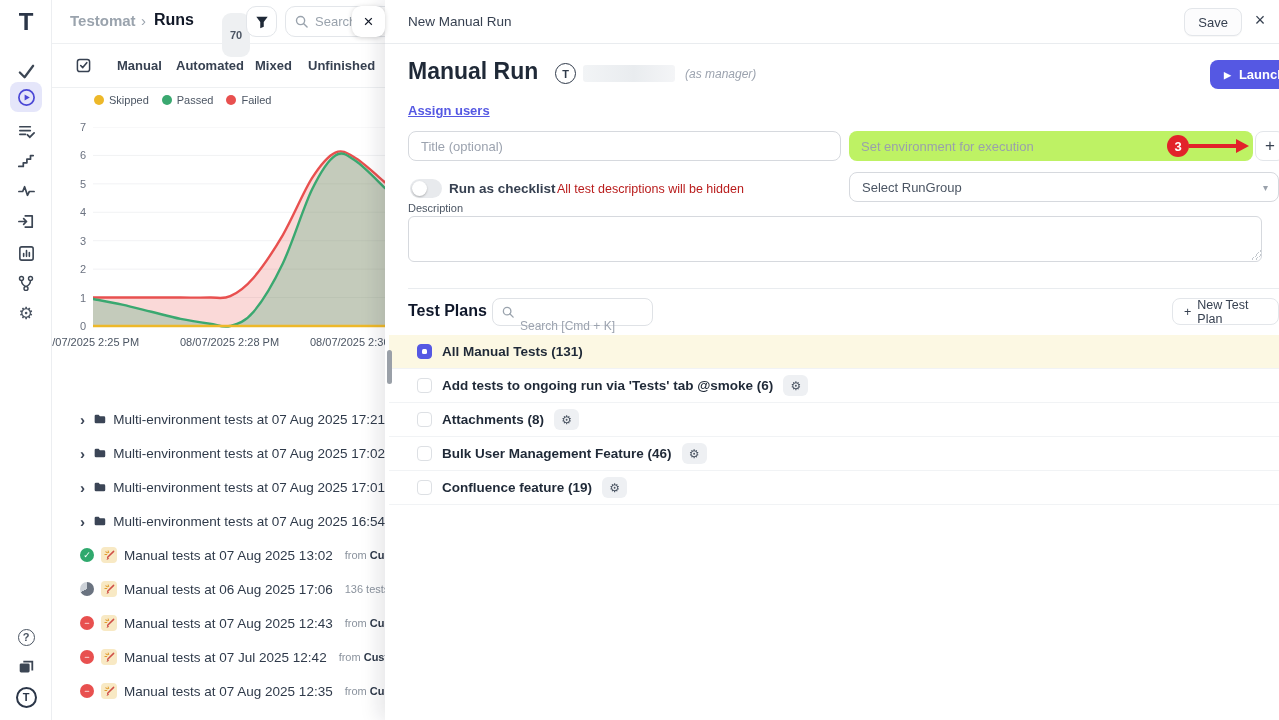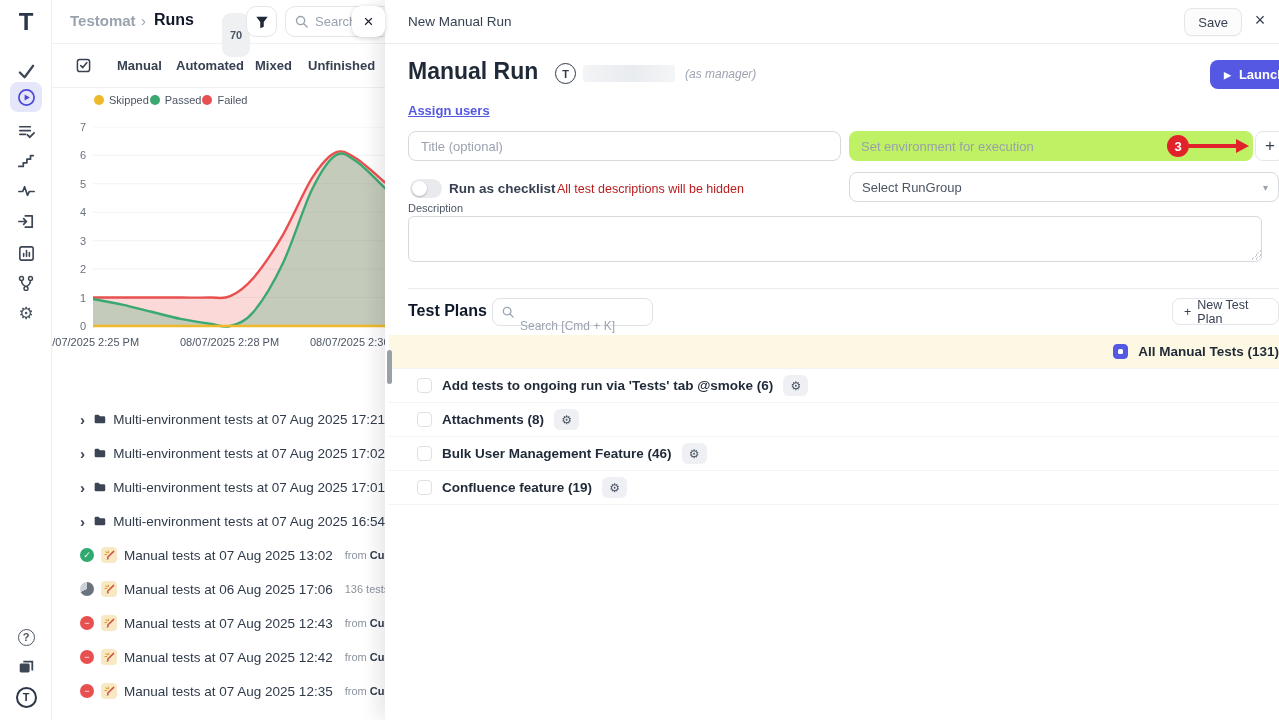--- a/index.html
+++ b/index.html
@@ -27,21 +27,21 @@
   .filter-btn { position:absolute; left:194px; top:6px; width:31px; height:31px; border:1px solid #e3e6ea; border-radius:10px; background:#fff; display:flex; align-items:center; justify-content:center; cursor:pointer; }
   .search-box { position:absolute; left:233px; top:6px; width:130px; height:31px; border:1px solid #e3e6ea; border-radius:10px; background:#fff; display:flex; align-items:center; padding-left:9px; gap:7px; }
   .search-box input { border:none; outline:none; width:80px; font-size:13px; color:#374151; font-family:"Liberation Sans",sans-serif; background:transparent; }
   .search-box input::placeholder { color:#9aa3ad; }
 
   .lp-tabs { position:absolute; left:0; top:44px; width:100%; height:44px; border-bottom:1px solid #eef0f2; }
   .tab { position:absolute; top:14px; font-size:13px; font-weight:600; color:#374151; cursor:pointer; }
   .tabs-icon { position:absolute; left:24px; top:14px; cursor:pointer; }
 
   
-  .legend { position:absolute; left:42px; top:94px; display:flex; gap:1px; align-items:center; }
+  .legend { position:absolute; left:42px; top:94px; display:flex; gap:13px; align-items:center; }
   .legend-item { display:flex; align-items:center; gap:5px; cursor:pointer; }
   .legend-dot { width:10px; height:10px; border-radius:50%; }
   .legend-label { font-size:11px; color:#4b5563; }
   #y-axis { position:absolute; left:0; top:127px; width:34px; height:200px; }
   .ytick { position:absolute; right:0; width:34px; text-align:right; font-size:11px; color:#6b7280; }
   #chart-wrap { position:absolute; left:41px; top:127px; width:292px; height:202px; }
   .x-labels { position:absolute; top:336px; left:0; width:333px; height:16px; }
   .xl { position:absolute; font-size:11px; color:#4b5563; white-space:nowrap; }
   .xl0 { left:-12px; } .xl1 { left:128px; } .xl2 { left:258px; }
 
@@ -97,21 +97,21 @@
 
   .dr-divider { position:absolute; left:23px; top:288px; width:871px; border-top:1px solid #e9ecef; }
   .tp-title { position:absolute; left:23px; top:302px; font-size:16px; font-weight:700; color:#0f172a; }
   .tp-search { position:absolute; left:107px; top:298px; width:161px; height:28px; border:1px solid #dfe2e6; border-radius:8px; display:flex; align-items:center; gap:6px; padding-left:9px; }
   .tp-search input { border:none; outline:none; width:115px; font-size:12px; font-family:"Liberation Sans",sans-serif; color:#374151; background:transparent;margin-top:28px; }
   .tp-search input::placeholder { color:#9ca3af; }
   .new-tp-btn { position:absolute; left:787px; top:298px; height:27px; padding:0 11px; background:#fff; border:1px solid #e3e6ea; border-radius:8px; font-size:12.5px; color:#374151; display:flex; align-items:center; gap:6px; cursor:pointer; }
 
   .tp-list { position:absolute; left:4px; top:335px; width:890px; }
   .tp-row { height:34px; display:flex; align-items:center; padding-left:28px; gap:10px; border-bottom:1px solid #f1f3f5; cursor:pointer; }
-  .tp-row.selected { background:#fcf8e3;justify-content:flex-end; }
+  .tp-row.selected { background:#fcf8e3; }
   .cb { width:15px; height:15px; border:1.5px solid #dde0e4; border-radius:4px; background:#fff; flex:0 0 auto; cursor:pointer; }
   .cb.on { background:#5558e3; border-color:#5558e3; position:relative; }
   .cb.on:after { content:""; position:absolute; left:4px; top:4px; width:5px; height:5px; background:#fff; border-radius:1.5px; }
   .tp-label { font-size:13.5px; font-weight:600; color:#1f2937; }
   .gear-chip { width:25px; height:21px; background:#eef0f3; border-radius:6px; display:flex; align-items:center; justify-content:center; font-size:12px; color:#4b5563; cursor:pointer; }
 
   .dr-scrollbar { position:absolute; left:2px; top:350px; width:5px; height:34px; background:#9aa0a8; border-radius:3px; cursor:grab; }
 </style>
 </head>
 <body>
@@ -334,21 +334,21 @@
       </div>
       <div class="run-row">
         <span class="status st-failed">−</span>
         <span class="manual-badge">
           <svg width="11" height="11" viewBox="0 0 12 12">
               <path d="M10.5 1.5 L4 8" stroke="#cf4f47" stroke-width="1.6" stroke-linecap="round"></path>
               <path d="M4 8 l-1.2 2.8 L5.6 9.6 Z" fill="#cf4f47"></path>
               <path d="M2 2 l1.8 1 M1 5 h2 M4.5 1 l.6 1.8" stroke="#e09b2d" stroke-width="1.1" stroke-linecap="round"></path>
             </svg>
         </span>
-        <span class="run-title">Manual tests at 07 Aug 2025 12:42</span>
+        <span class="run-title">Manual tests at 07 Jul 2025 12:42</span>
         <span class="run-meta"><span>from</span> <b>Custom</b></span>
       </div>
       <div class="run-row">
         <span class="status st-failed">−</span>
         <span class="manual-badge">
           <svg width="11" height="11" viewBox="0 0 12 12">
               <path d="M10.5 1.5 L4 8" stroke="#cf4f47" stroke-width="1.6" stroke-linecap="round"></path>
               <path d="M4 8 l-1.2 2.8 L5.6 9.6 Z" fill="#cf4f47"></path>
               <path d="M2 2 l1.8 1 M1 5 h2 M4.5 1 l.6 1.8" stroke="#e09b2d" stroke-width="1.1" stroke-linecap="round"></path>
             </svg>

